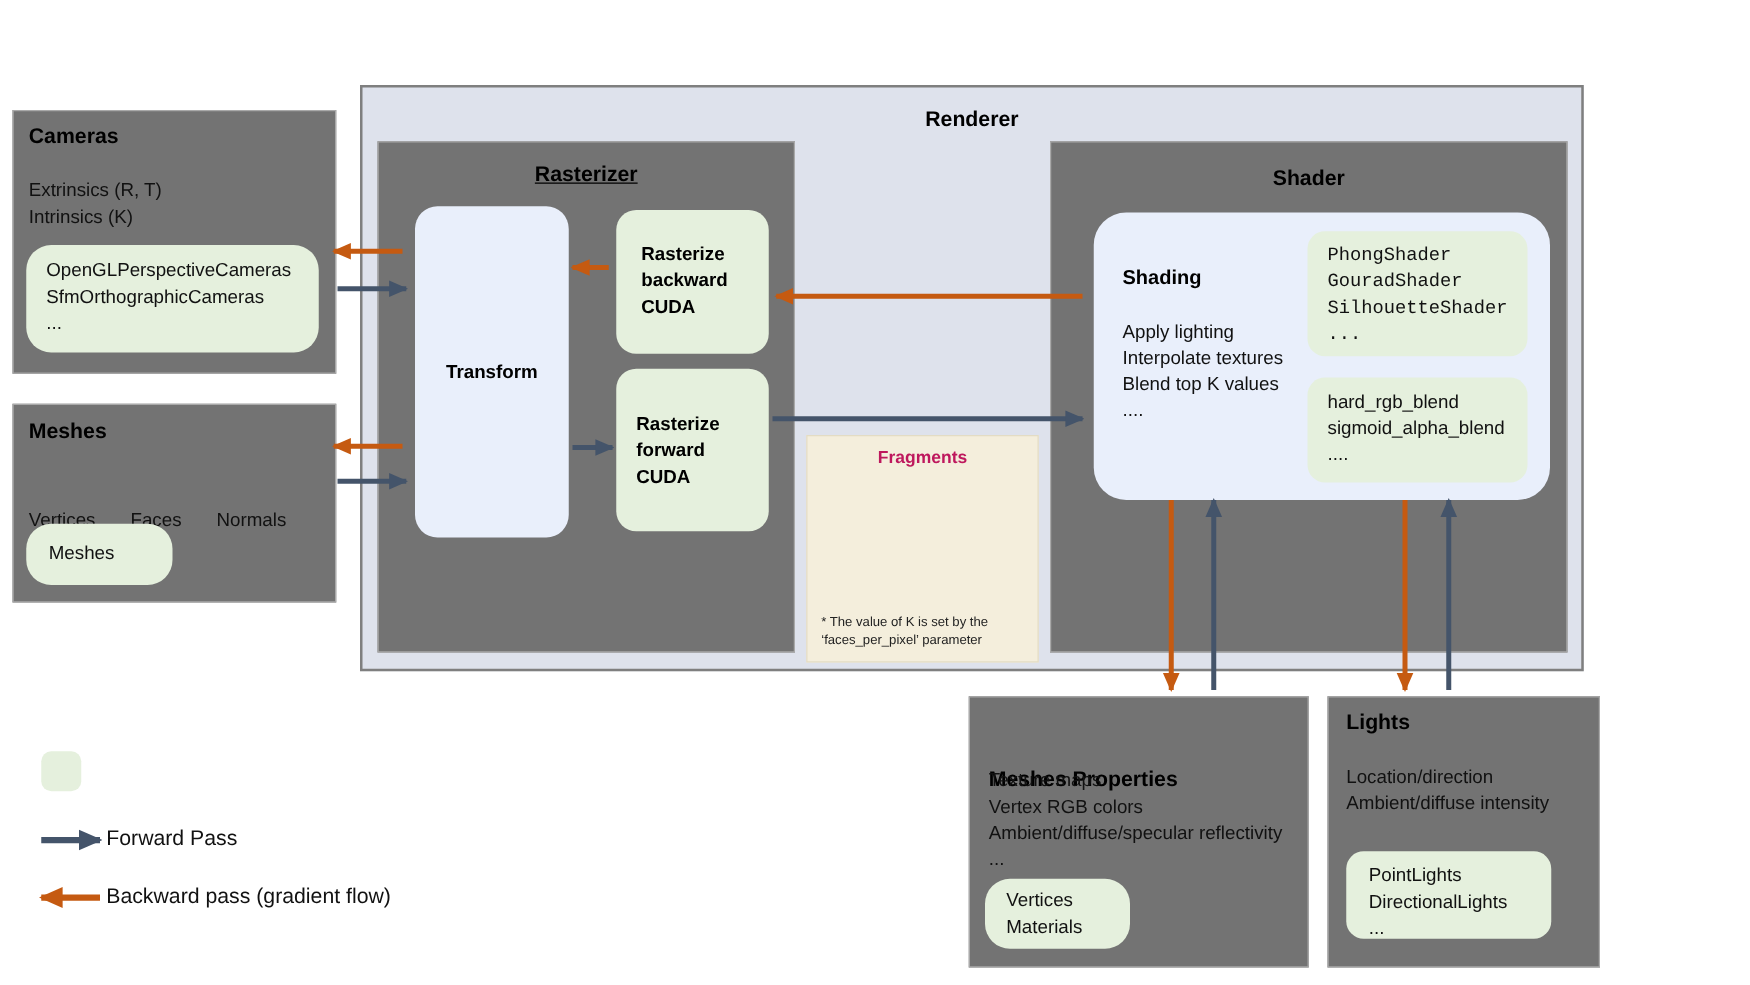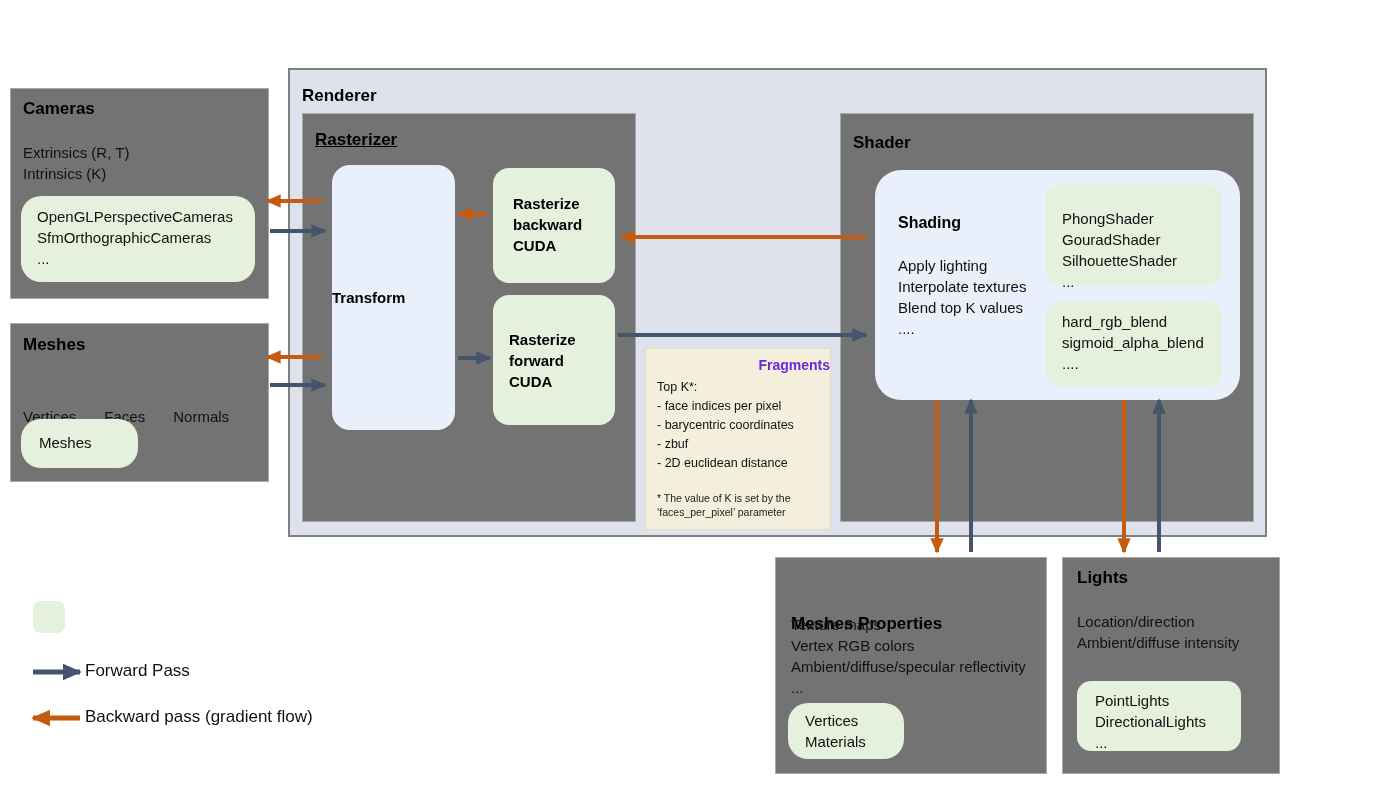--- a/index.html
+++ b/index.html
@@ -1,86 +1,81 @@
 <!DOCTYPE html>
 <html><head>
 <meta charset="utf-8">
 <style>
   html,body{margin:0;padding:0;background:#ffffff;}
   #canvas{position:relative;width:1400px;height:788px;background:#ffffff;overflow:hidden;
           font-family:"Liberation Sans", sans-serif;color:#111;}
   .panel{position:absolute;background:#737373;border:1px solid #a9a9a9;}
   .panel-title{position:absolute;font-weight:bold;font-size:17px;color:#000;}
-  .centered-title{left:12px;right:0;}
+  .centered-title{left:0;right:0;text-align:center;}
   .body-text{position:absolute;font-size:15px;line-height:21px;white-space:pre-line;}
   .module{position:absolute;background:#e5f0dd;border-radius:20px;}
   .module .body-text{position:absolute;}
   .bluebox{position:absolute;background:#e9effb;border-radius:18px;}
   .renderer{position:absolute;background:#dee2ec;border:2px solid #7f7f7f;}
   .fragments{position:absolute;background:#f4eedc;border:1px solid #e3dcc4;}
-  .fragments-title{position:absolute;left:0;right:0;text-align:right;font-weight:bold;font-size:14px;color:#6d28d9;}
+  .fragments-title{position:absolute;left:0;right:0;text-align:center;font-weight:bold;font-size:14px;color:#be185d;}
   .fragments-body{position:absolute;font-size:12.5px;line-height:19px;white-space:pre-line;}
   .fragments-foot{position:absolute;font-size:10.5px;line-height:14px;white-space:pre-line;color:#222;}
   .bold{font-weight:bold;color:#000;}
   .legend-label{position:absolute;font-size:17px;}
   .cols span{margin-right:28px;}
   #arrow-svg{position:absolute;left:0;top:0;z-index:20;pointer-events:none;}
 </style>
 </head>
 <body>
 
 <div id="canvas">
 
   <div class="renderer" style="left:288px;top:68px;width:975px;height:465px;">
     <div class="panel-title centered-title" style="top:16px;">Renderer</div>
   </div>
 
   <div class="panel" style="left:302px;top:113px;width:332px;height:407px;">
     <div class="panel-title centered-title" style="top:16px;text-decoration:underline;">Rasterizer</div>
   </div>
 
-  <div class="bluebox" style="left:332px;top:165px;width:123px;height:265px;display:flex;align-items:center;justify-content:flex-start;">
+  <div class="bluebox" style="left:332px;top:165px;width:123px;height:265px;display:flex;align-items:center;justify-content:center;">
     <span class="bold" style="font-size:15px;">Transform</span>
   </div>
 
   <div class="module" style="left:493px;top:168px;width:122px;height:115px;border-radius:16px;">
     <div class="body-text bold" style="left:20px;top:25px;line-height:21px;">Rasterize
 backward
 CUDA</div>
   </div>
 
   <div class="module" style="left:493px;top:295px;width:122px;height:130px;border-radius:16px;">
     <div class="body-text bold" style="left:16px;top:34px;line-height:21px;">Rasterize
 forward
 CUDA</div>
   </div>
 
   <div class="fragments" style="left:645px;top:348px;width:184px;height:180px;">
     <div class="fragments-title" style="top:8px;">Fragments</div>
-    <div class="fragments-body" style="left:11px;top:29px;">Top K*:
-- face indices per pixel
-- barycentric coordinates
-- zbuf
-- 2D euclidean distance</div>
     <div class="fragments-foot" style="left:11px;bottom:10px;">* The value of K is set by the
 ‘faces_per_pixel’ parameter</div>
   </div>
 
   <div class="panel" style="left:840px;top:113px;width:412px;height:407px;">
     <div class="panel-title centered-title" style="top:19px;">Shader</div>
   </div>
 
   <div class="bluebox" style="left:875px;top:170px;width:365px;height:230px;border-radius:26px;">
     <div class="body-text bold" style="left:23px;top:42px;font-size:16px;">Shading</div>
     <div class="body-text" style="left:23px;top:85px;">Apply lighting
 Interpolate textures
 Blend top K values
 ....</div>
     <div class="module" style="left:171px;top:15px;width:176px;height:100px;border-radius:14px;">
-      <div class="body-text" style="left:16px;top:23px;">PhongShader
+      <div class="body-text" style="left:16px;top:9px;font-family:Liberation Mono, monospace;">PhongShader
 GouradShader
 SilhouetteShader
 ...</div>
     </div>
     <div class="module" style="left:171px;top:132px;width:176px;height:84px;border-radius:14px;">
       <div class="body-text" style="left:16px;top:9px;">hard_rgb_blend
 sigmoid_alpha_blend
 ....</div>
     </div>
   </div>

